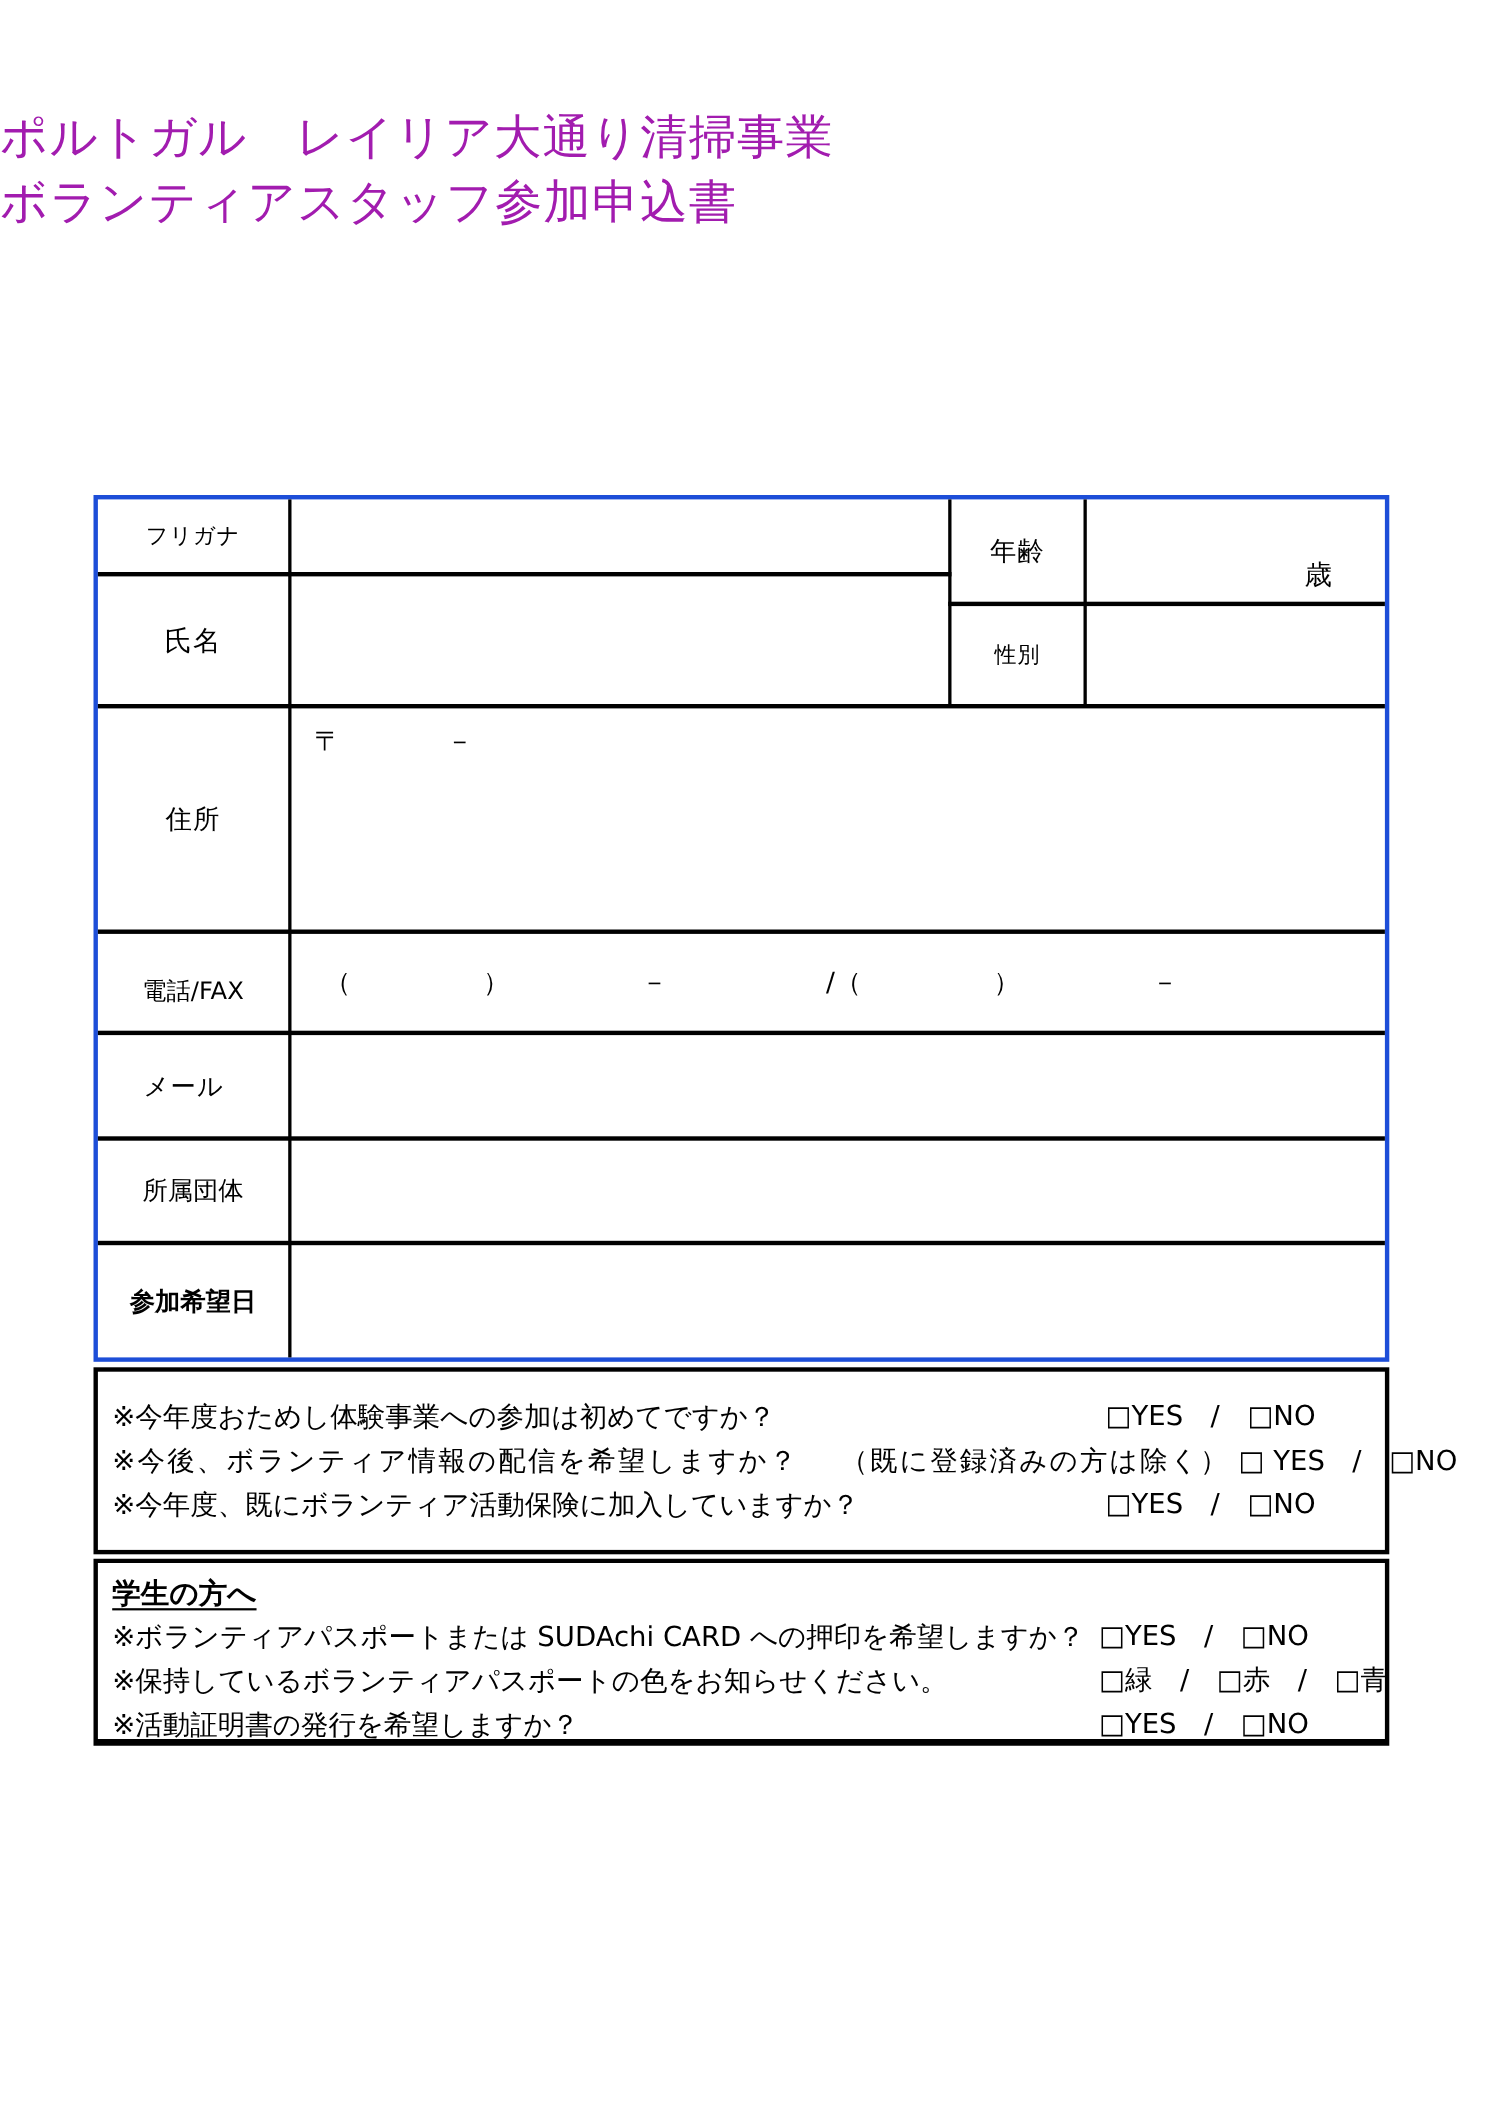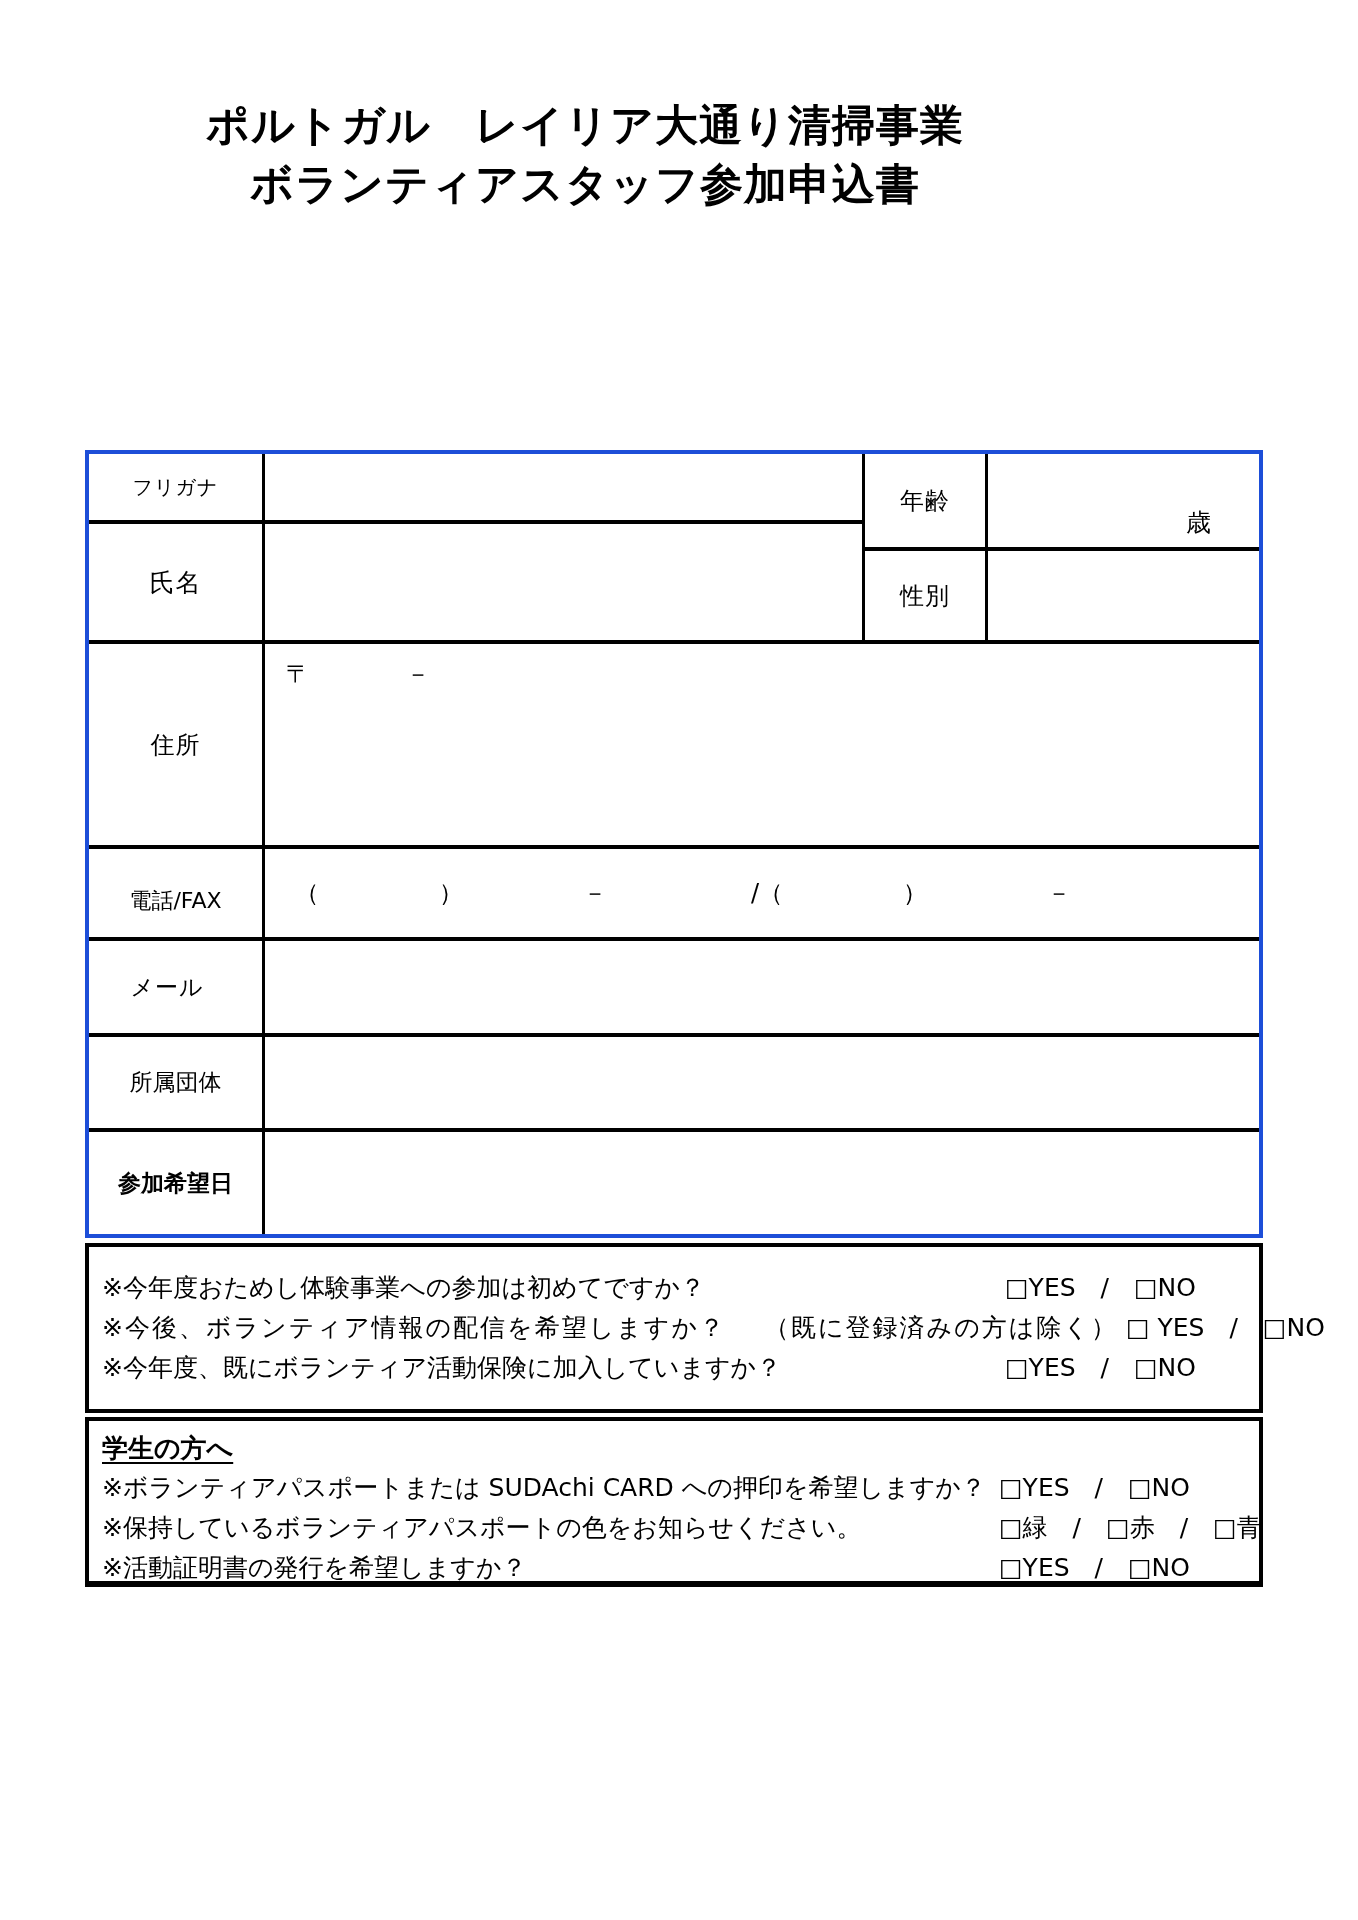--- a/index.html
+++ b/index.html
@@ -4,22 +4,22 @@
 <style>
   html,body { margin:0; padding:0; background:#ffffff; }
   .page {
     position:relative; width:1358px; height:1920px; background:#ffffff;
     font-family:"DejaVu Sans", sans-serif; color:#000;
     overflow:hidden;
   }
   
   .title {
     position:absolute; top:96px; left:0; width:1170px;
-    text-align:center; font-weight:bold; font-size:43px; line-height:59px;
-    color:#000000; letter-spacing:1px;
+    text-align:left; font-weight:normal; font-size:43px; line-height:59px;
+    color:#a21caf; letter-spacing:1px;
   }
   
   .form-table {
     position:absolute; left:85px; top:450px; width:1178px; height:788px;
     border:4px solid #1d4ed8; box-sizing:border-box;
   }
   .ln { position:absolute; background:#000; }
   .cell-label {
     position:absolute; display:flex; align-items:center; justify-content:center;
     font-size:23px; letter-spacing:1px;
@@ -80,21 +80,21 @@
     <div class="ln" style="left:0; top:674px; width:1170px; height:4px;"></div>
 
     <div class="cell-label" style="left:0; top:0; width:173px; height:66px; font-size:20px;">フリガナ</div>
     <div class="cell-label" style="left:0; top:70px; width:173px; height:116px; font-size:25px;border-radius:28px;">氏名</div>
     <div class="cell-label" style="left:0; top:190px; width:173px; height:201px; font-size:24px;">住所</div>
     <div class="cell-label" style="left:0; top:395px; width:173px; height:104px; font-size:22px; letter-spacing:0;">電話/FAX</div>
     <div class="cell-label" style="left:0; top:487px; width:156px; height:92px; font-size:23px;">メール</div>
     <div class="cell-label" style="left:0; top:583px; width:173px; height:91px; font-size:23px; letter-spacing:0;">所属団体</div>
     <div class="cell-label" style="left:0; top:678px; width:173px; height:102px; font-size:23px; letter-spacing:0;font-weight:bold;">参加希望日</div>
     <div class="cell-label" style="left:776px; top:0; width:120px; height:93px; font-size:24px;">年齢</div>
-    <div class="cell-label" style="left:776px; top:97px; width:120px; height:89px; font-size:24px;">性別</div>
+    <div class="cell-label" style="left:776px; top:97px; width:120px; height:89px; font-size:20px;">性別</div>
 
     <div class="cell-input" style="left:176px; top:0; width:597px; height:66px;"></div>
     <div class="cell-input" style="left:176px; top:70px; width:597px; height:116px;"></div>
     <div class="age-unit-cell" style="left:899px; top:0; width:271px; height:93px;">
       <span>歳</span>
     </div>
     <div class="cell-input" style="left:899px; top:97px; width:271px; height:89px;"></div>
     <div class="cell-input postal-line" style="left:176px; top:190px; width:994px; height:201px; box-sizing:border-box;">
       <span>〒　　　　－</span>
     </div>

